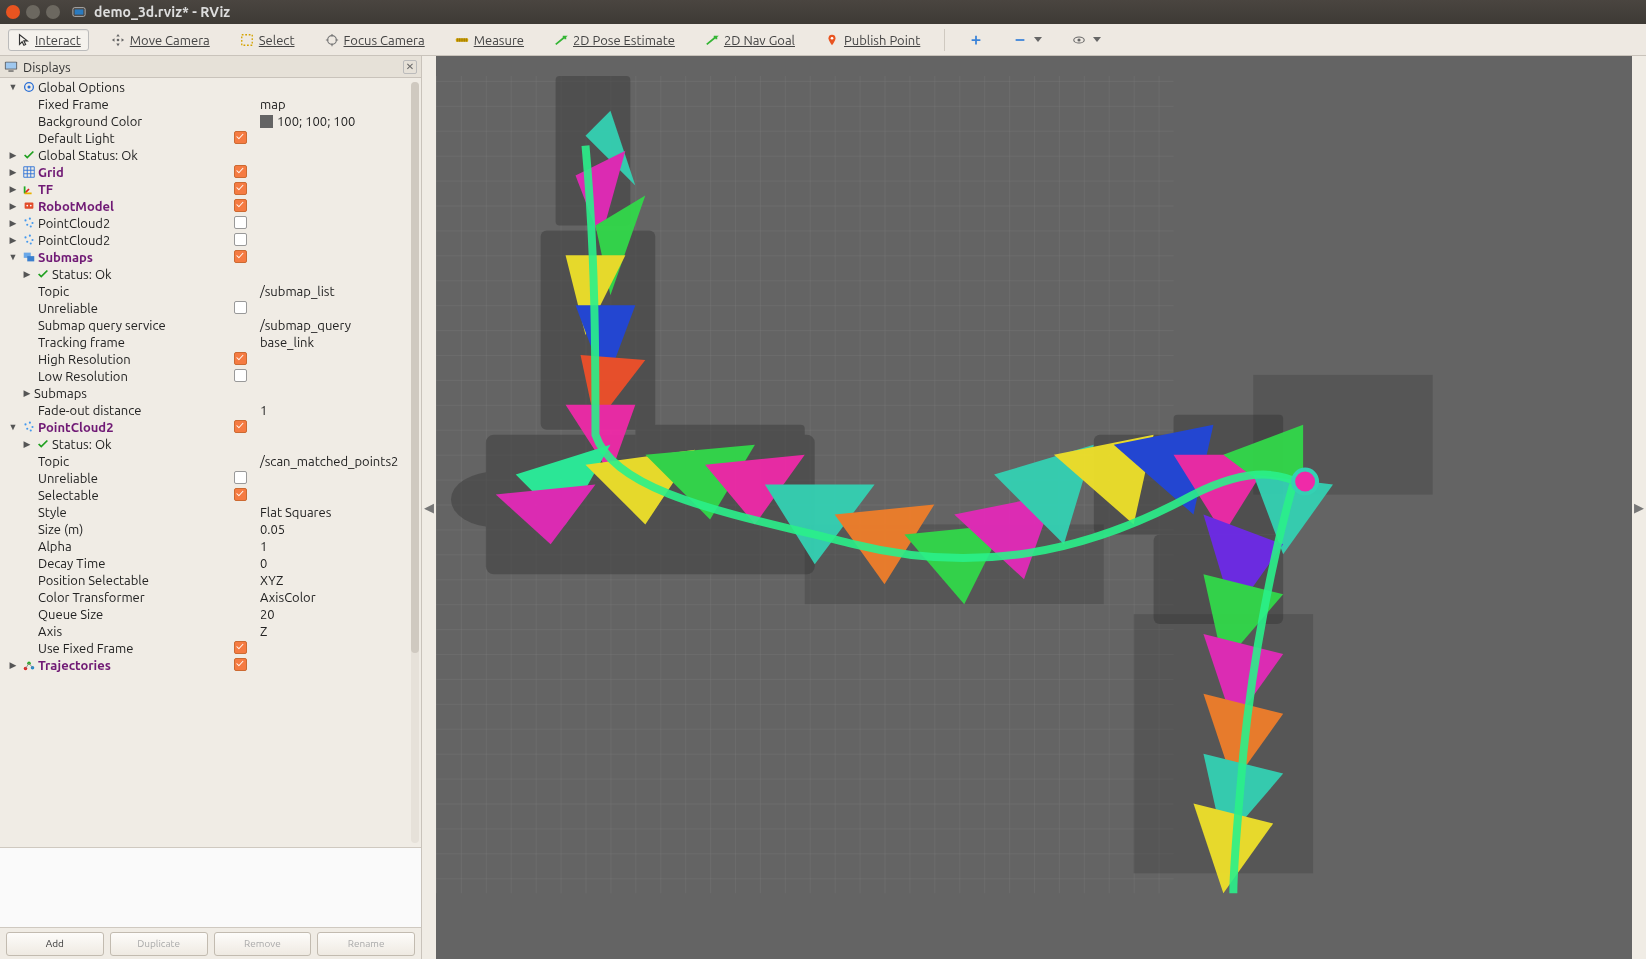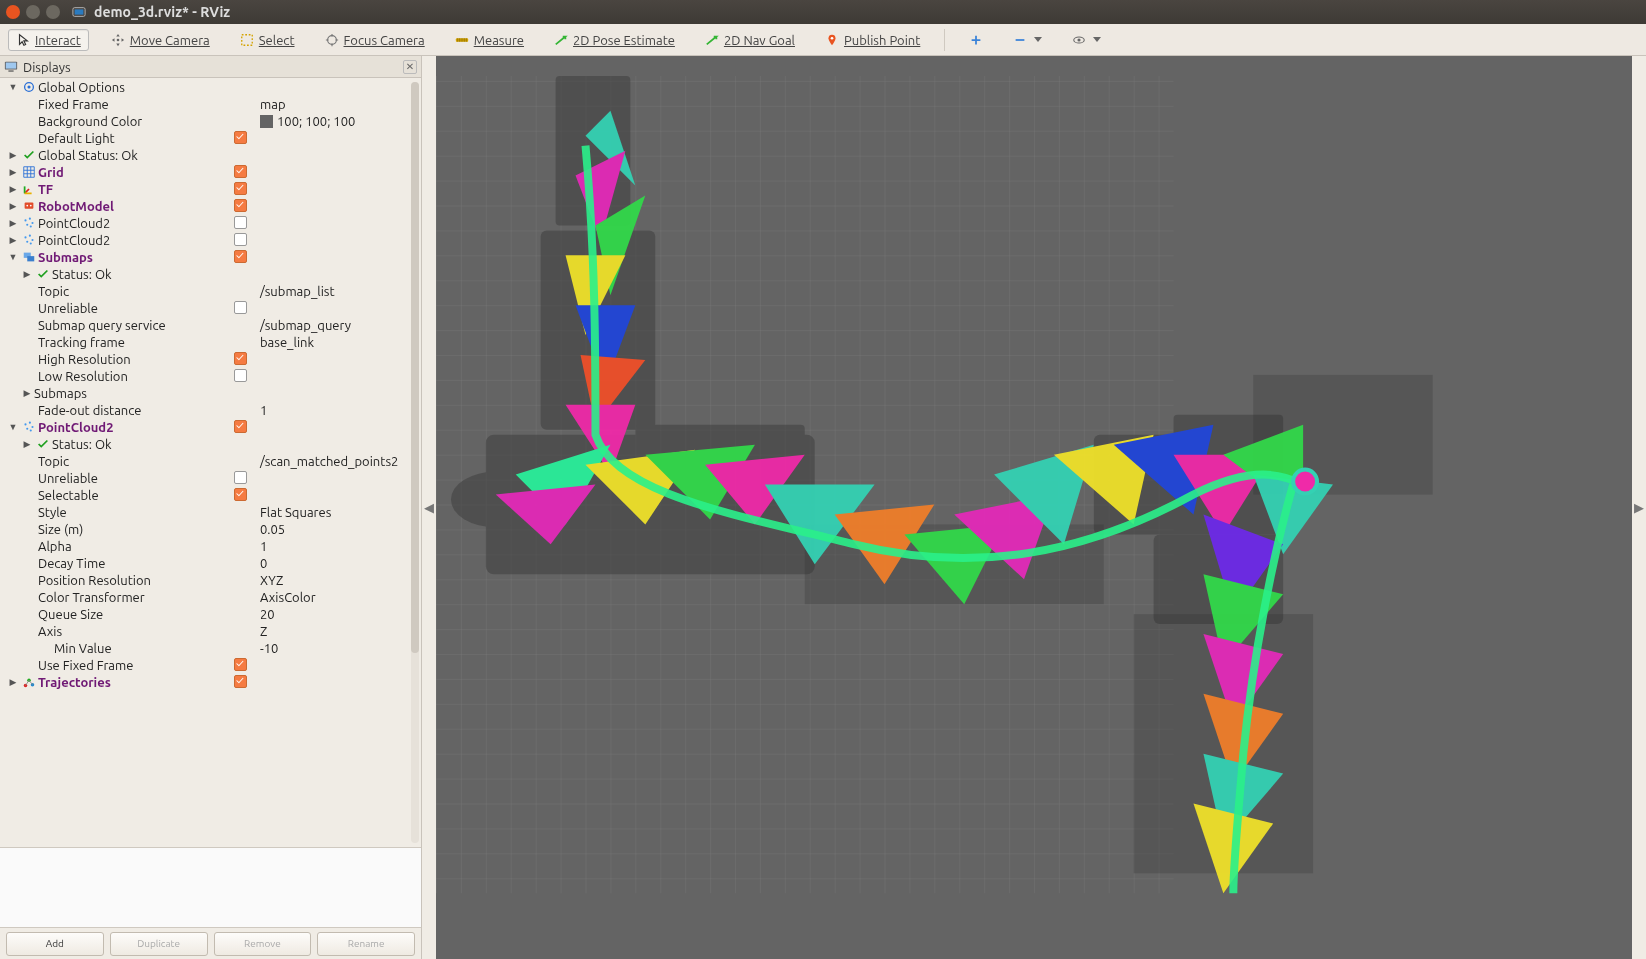--- a/index.html
+++ b/index.html
@@ -399,38 +399,34 @@
         </div>
         <div class="row ind-3" style="position:relative">
           <span class="label">Alpha</span>
           <span class="value left-col">1</span>
         </div>
         <div class="row ind-3" style="position:relative">
           <span class="label">Decay Time</span>
           <span class="value left-col">0</span>
         </div>
         <div class="row ind-3" style="position:relative">
-          <span class="label">Position Resolution</span>
+          <span class="label">Position Selectable</span>
           <span class="value left-col">XYZ</span>
         </div>
         <div class="row ind-3" style="position:relative">
           <span class="label">Color Transformer</span>
           <span class="value left-col">AxisColor</span>
         </div>
         <div class="row ind-3" style="position:relative">
           <span class="label">Queue Size</span>
           <span class="value left-col">20</span>
         </div>
         <div class="row ind-3" style="position:relative">
           <span class="label">Axis</span>
           <span class="value left-col">Z</span>
-        </div>
-        <div class="row ind-4" style="position:relative">
-          <span class="label">Min Value</span>
-          <span class="value left-col">-10</span>
         </div>
         <div class="row ind-3" style="position:relative">
           <span class="label">Use Fixed Frame</span>
           <span class="cb checked"></span>
         </div>
 
         <div class="row ind-1" style="position:relative">
           <span class="arrow collapsed"></span>
           <span class="iconcell">
               <svg class="sv" viewBox="0 0 16 16">

